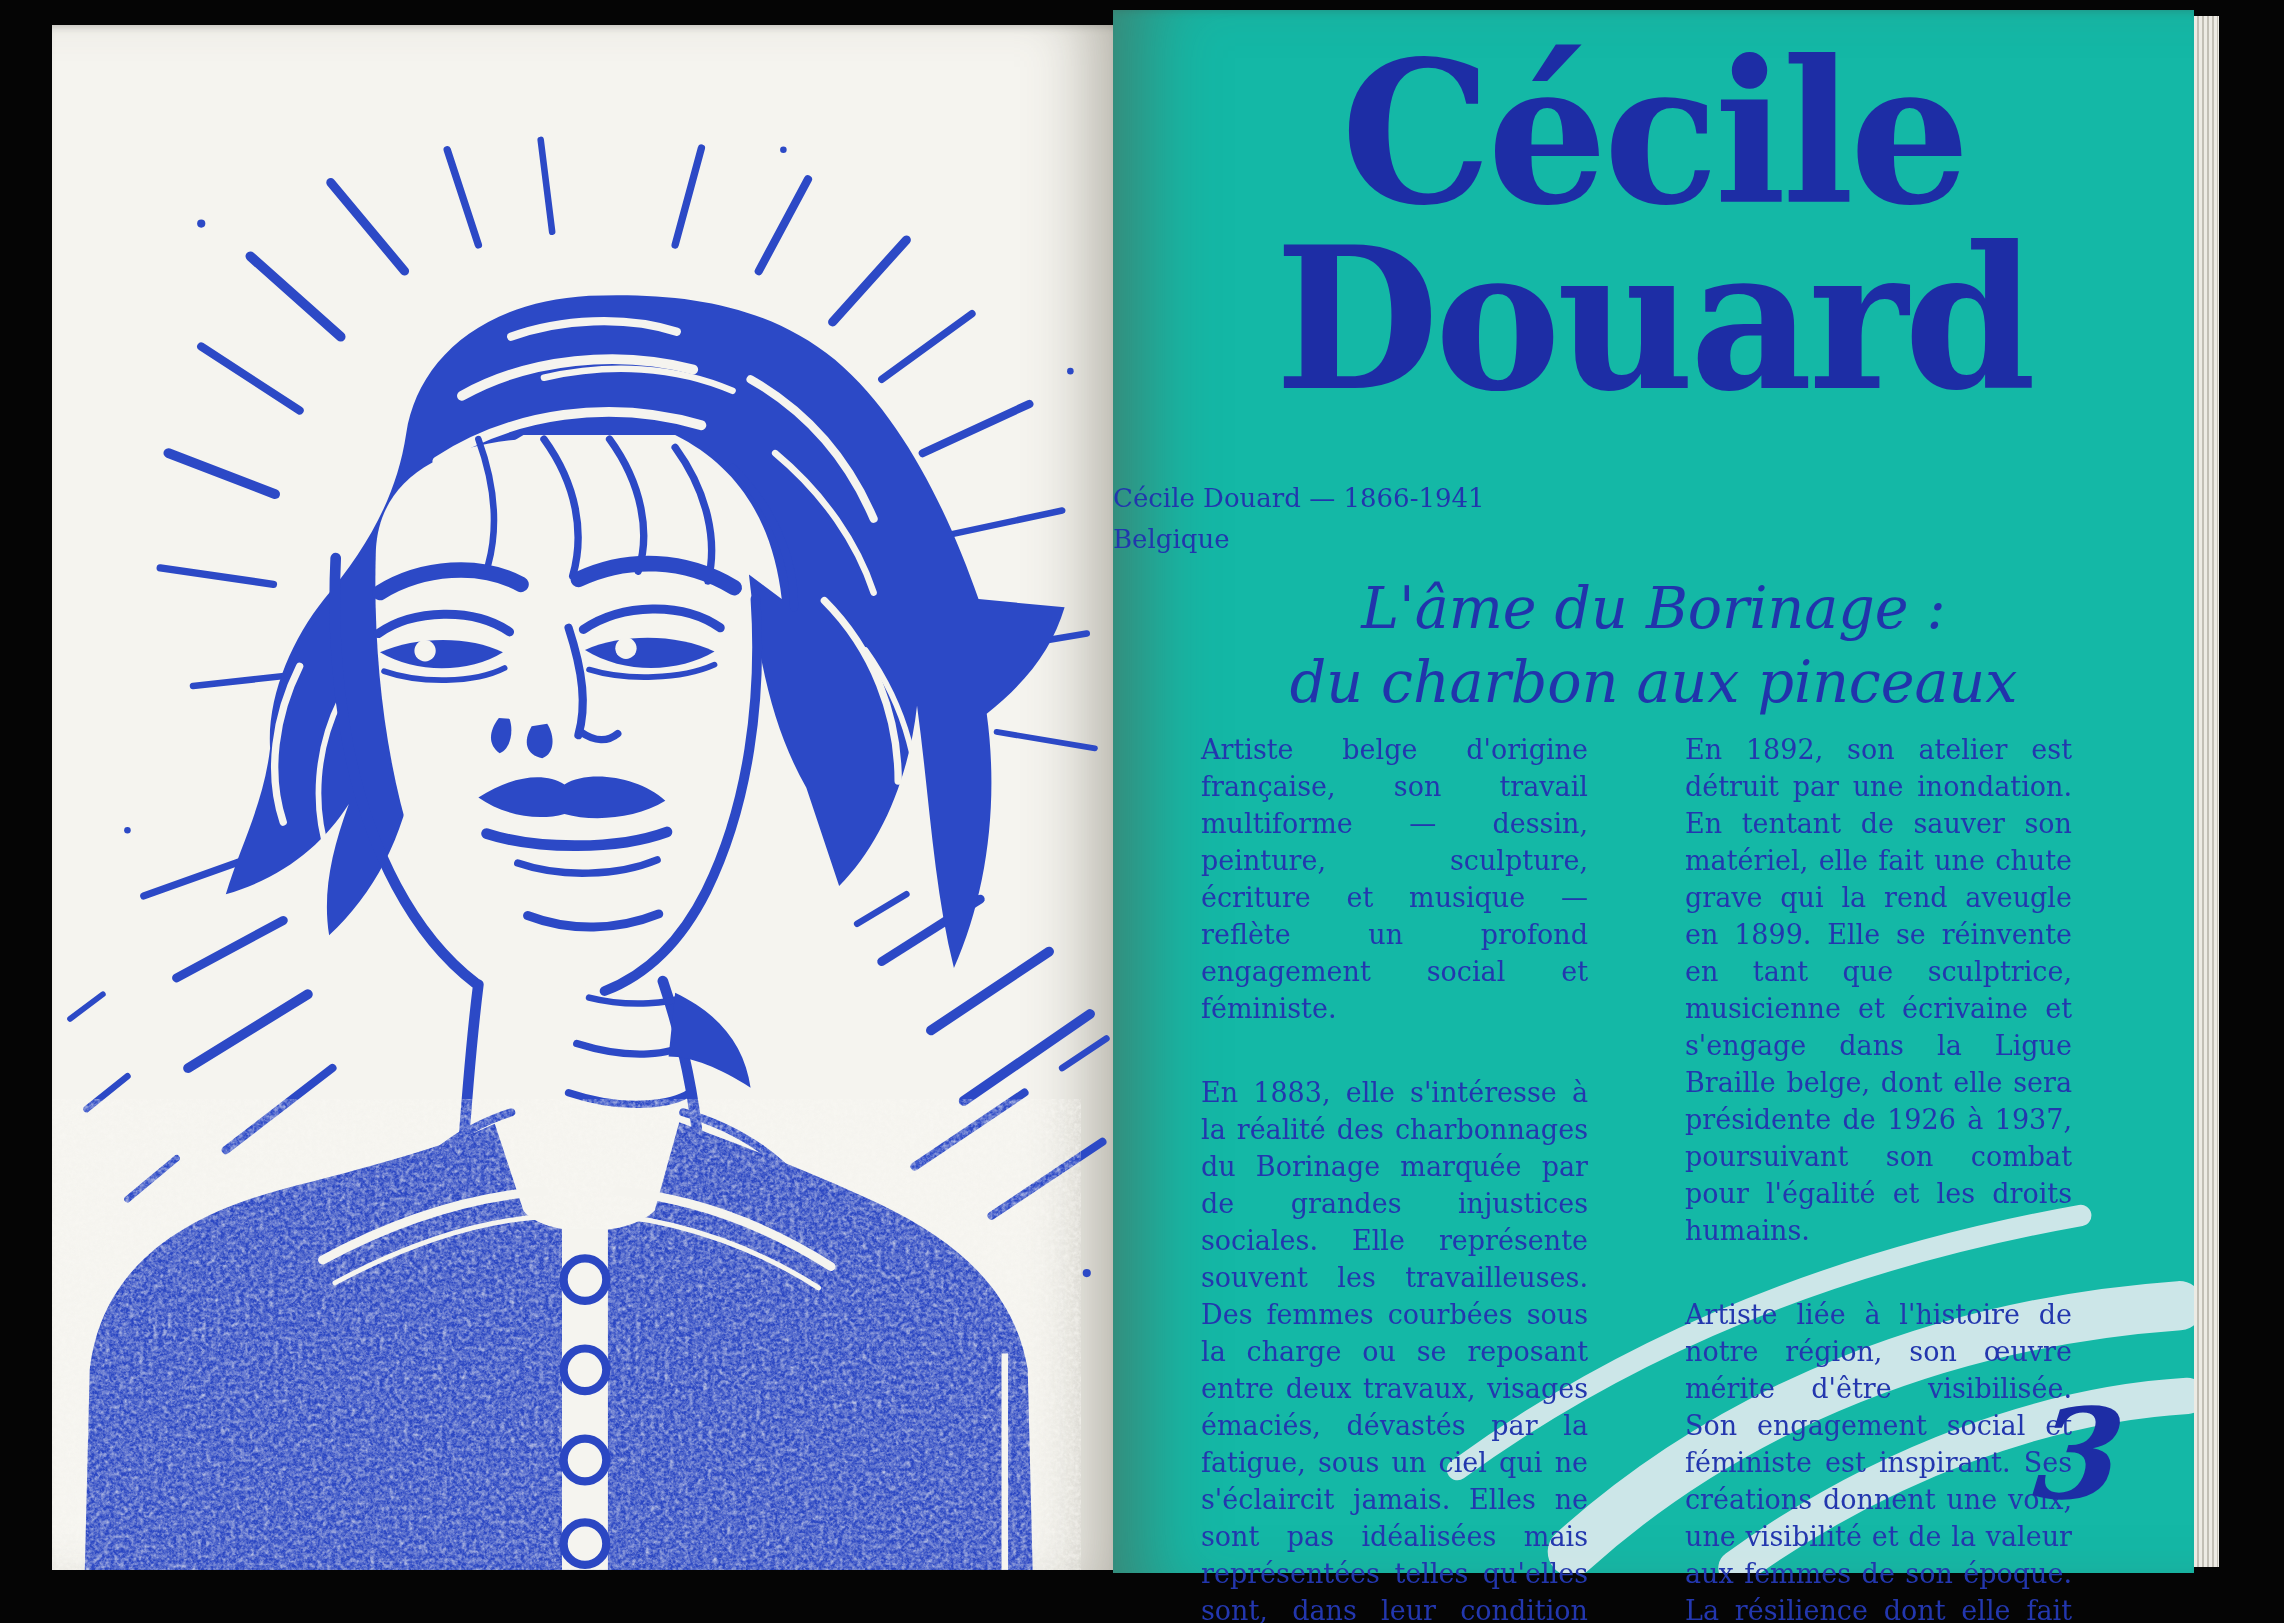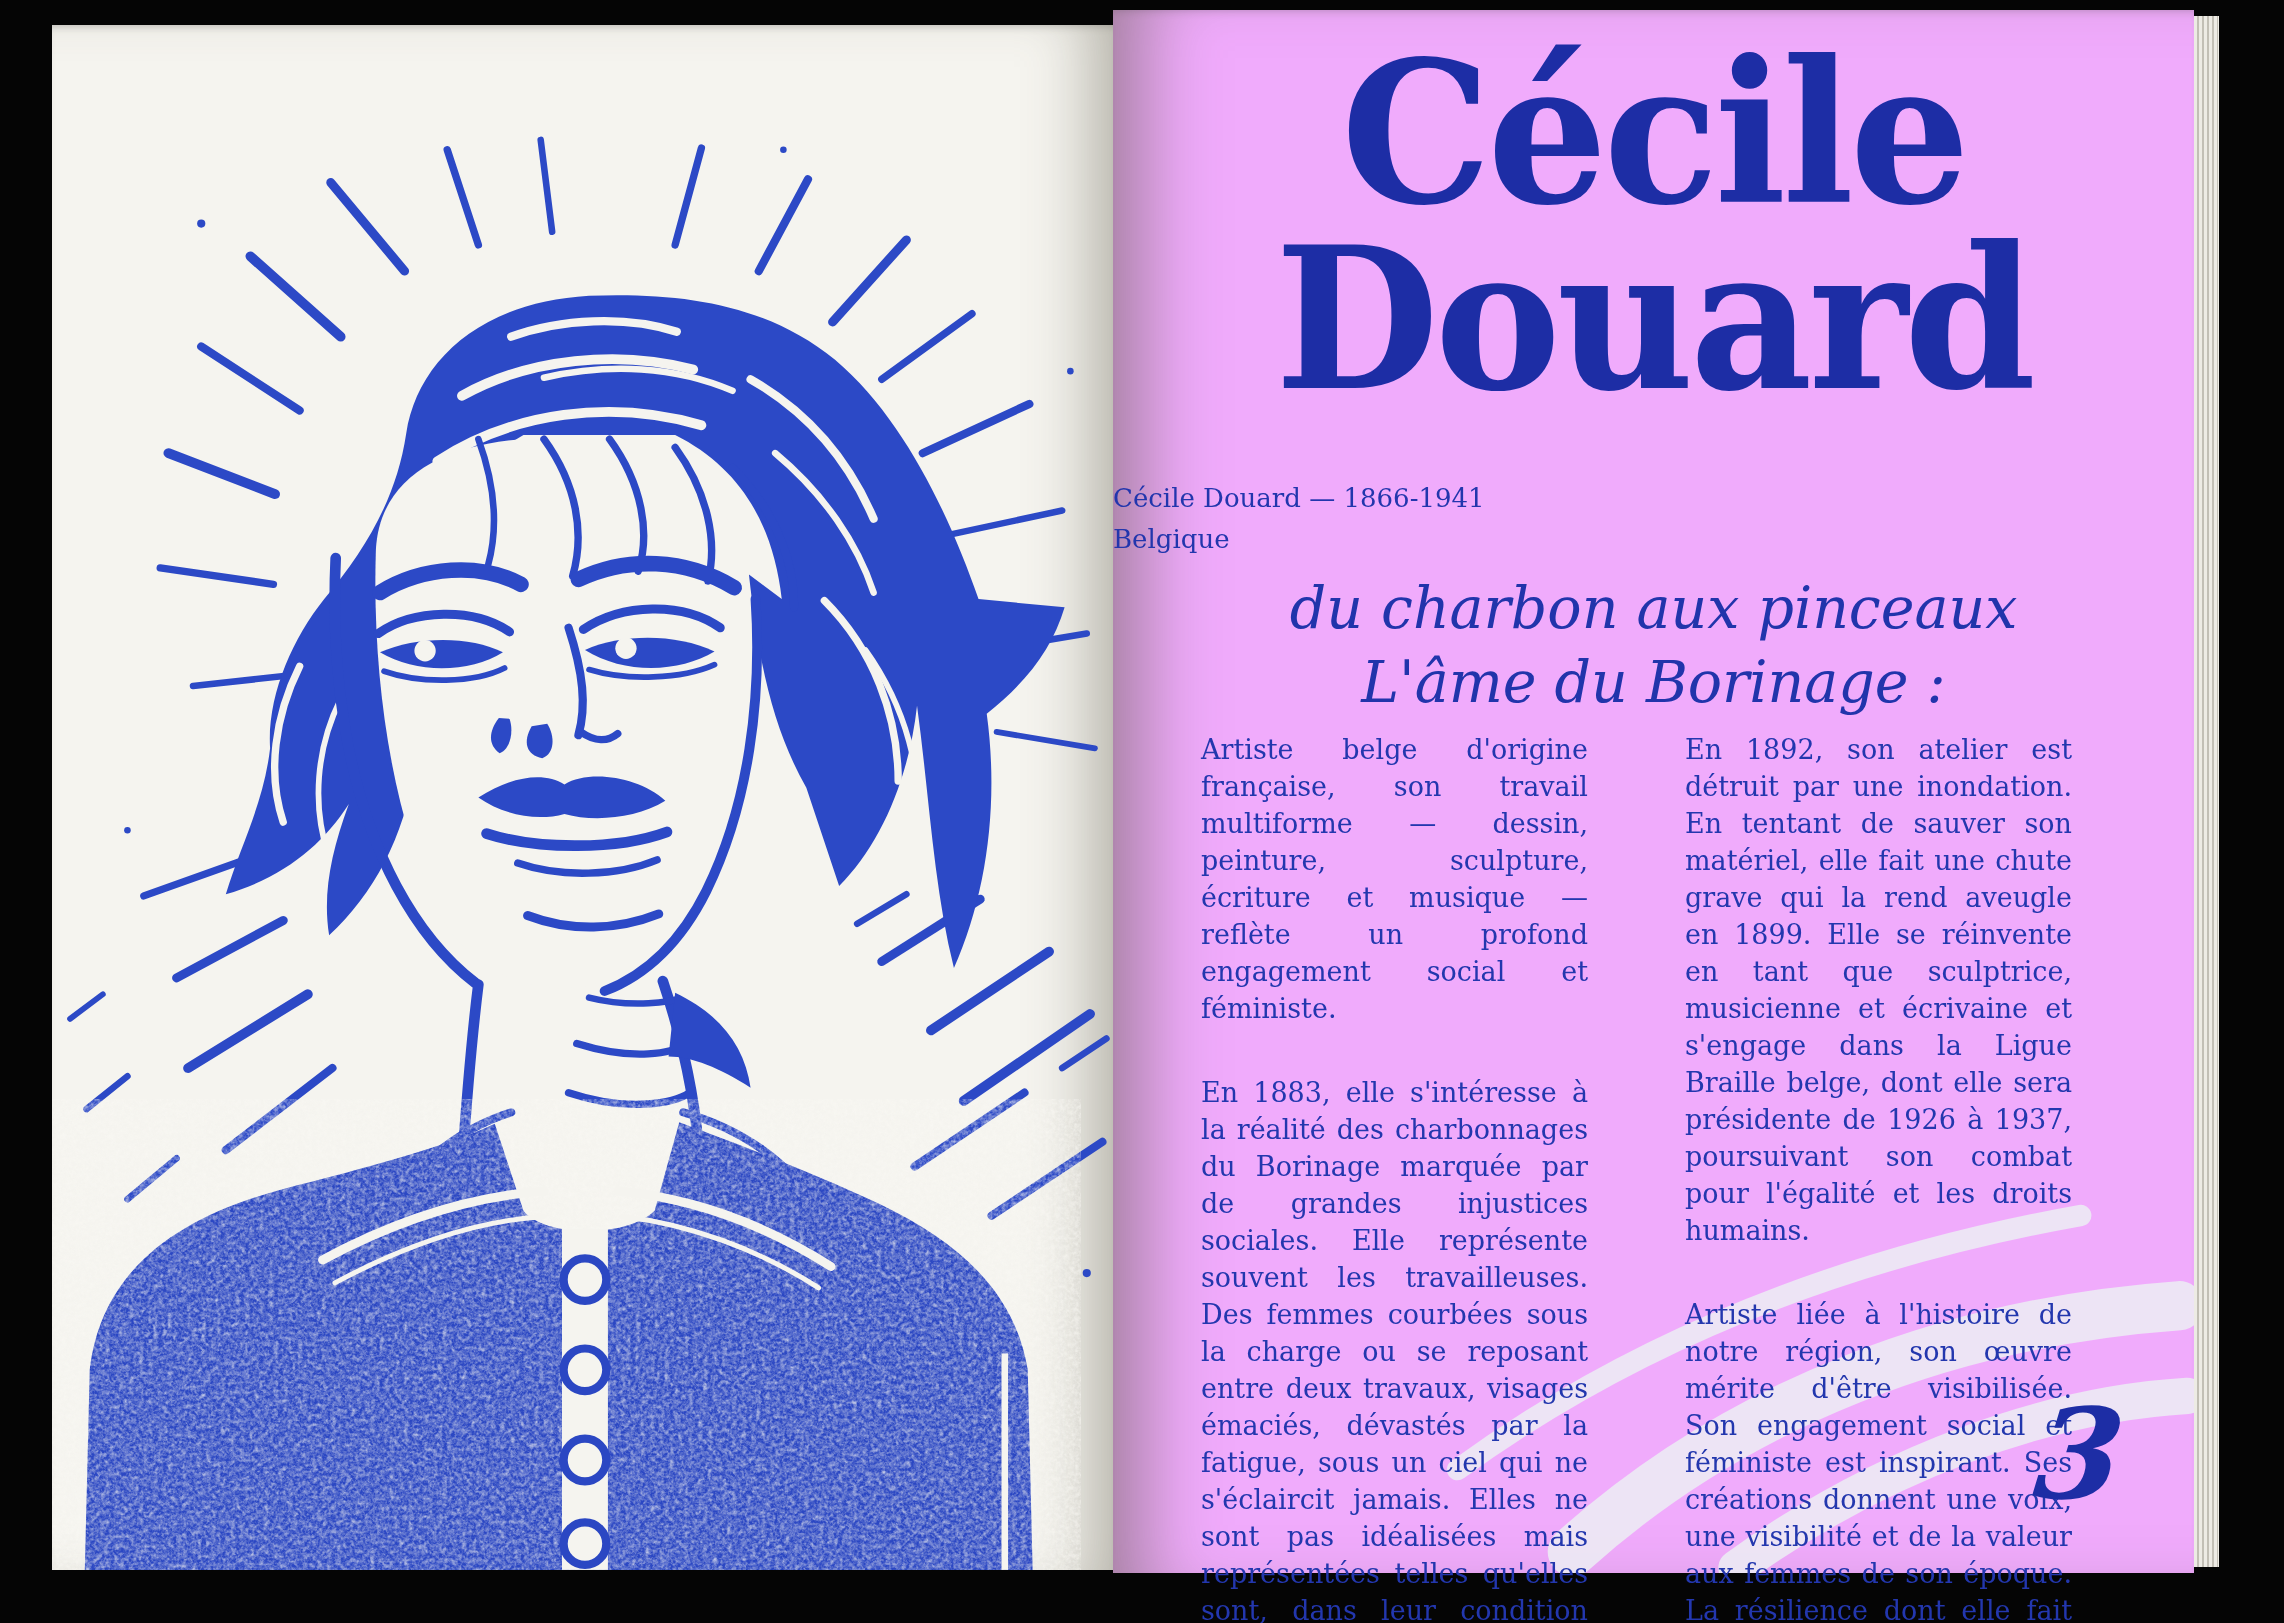--- a/index.html
+++ b/index.html
@@ -10,21 +10,21 @@
     overflow:hidden;
     font-family:"DejaVu Serif","Liberation Serif",serif;
   }
   .page{position:absolute;background:#f5f4ef}
   #left-page{
     left:52px;top:24.6px;width:1061px;height:1545px;
     box-shadow:inset -57px 0 66px -37px rgba(95,90,75,.45), inset 0 6.6px 9.8px -6.6px rgba(60,60,55,.35);
   }
   #right-page{
     left:1113px;top:9.8px;width:1081px;height:1563px;
-    background:#f0abfc;
+    background:#14b8a6;
     box-shadow:inset 74px 0 78px -45px rgba(95,90,75,.55), inset 0 6.6px 9.8px -6.6px rgba(60,60,55,.3);
   }
   #page-stack{
     position:absolute;left:2194px;top:16.4px;width:24.6px;height:1551px;
     background:repeating-linear-gradient(90deg,#edebe4 0 3.3px,#c2bfb5 3.3px 4.9px);
   }
   
   .title{
     position:absolute;top:38px;left:0;width:100%;
     margin:0;text-align:center;
@@ -279,22 +279,22 @@
     <span>Cécile</span>
     <span>Douard</span>
   </h1>
 
   <div class="subtitle">
     <div>Cécile Douard — 1866-1941</div>
     <div>Belgique</div>
   </div>
 
   <h2 class="kicker">
+    <div>L'âme du Borinage :</div>
     <div>du charbon aux pinceaux</div>
-    <div>L'âme du Borinage :</div>
   </h2>
 
   <div class="columns">
     <div class="col col-left">
       <p lang="fr">Artiste belge d'origine française, son travail multiforme — dessin, peinture, sculpture, écriture et musique — reflète un profond engagement social et féministe.</p>
       <p lang="fr">En 1883, elle s'intéresse à la réalité des charbonnages du Borinage marquée par de grandes injustices sociales. Elle représente souvent les travailleuses. Des femmes courbées sous la charge ou se reposant entre deux travaux, visages émaciés, dévastés par la fatigue, sous un ciel qui ne s'éclaircit jamais. Elles ne sont pas idéalisées mais représentées telles qu'elles sont, dans leur condition humaine, au cœur des exploitations. Cécile les représente comme des figures monumentales dans des tableaux grand format habituellement utilisés pour les peintures religieuses, historiques et mythologiques, considérées comme « nobles ».</p>
     </div>
     <div class="col col-right">
       <p lang="fr">En 1892, son atelier est détruit par une inondation. En tentant de sauver son matériel, elle fait une chute grave qui la rend aveugle en 1899. Elle se réinvente en tant que sculptrice, musicienne et écrivaine et s'engage dans la Ligue Braille belge, dont elle sera présidente de 1926 à 1937, poursuivant son combat pour l'égalité et les droits humains.</p>
       <p lang="fr">Artiste liée à l'histoire de notre région, son œuvre mérite d'être visibilisée. Son engagement social et féministe est inspirant. Ses créations donnent une voix, une visibilité et de la valeur aux femmes de son époque. La résilience dont elle fait preuve est également inspirante. Elle a su se réinventer et continuer à défendre ses convictions avec détermination.</p>

